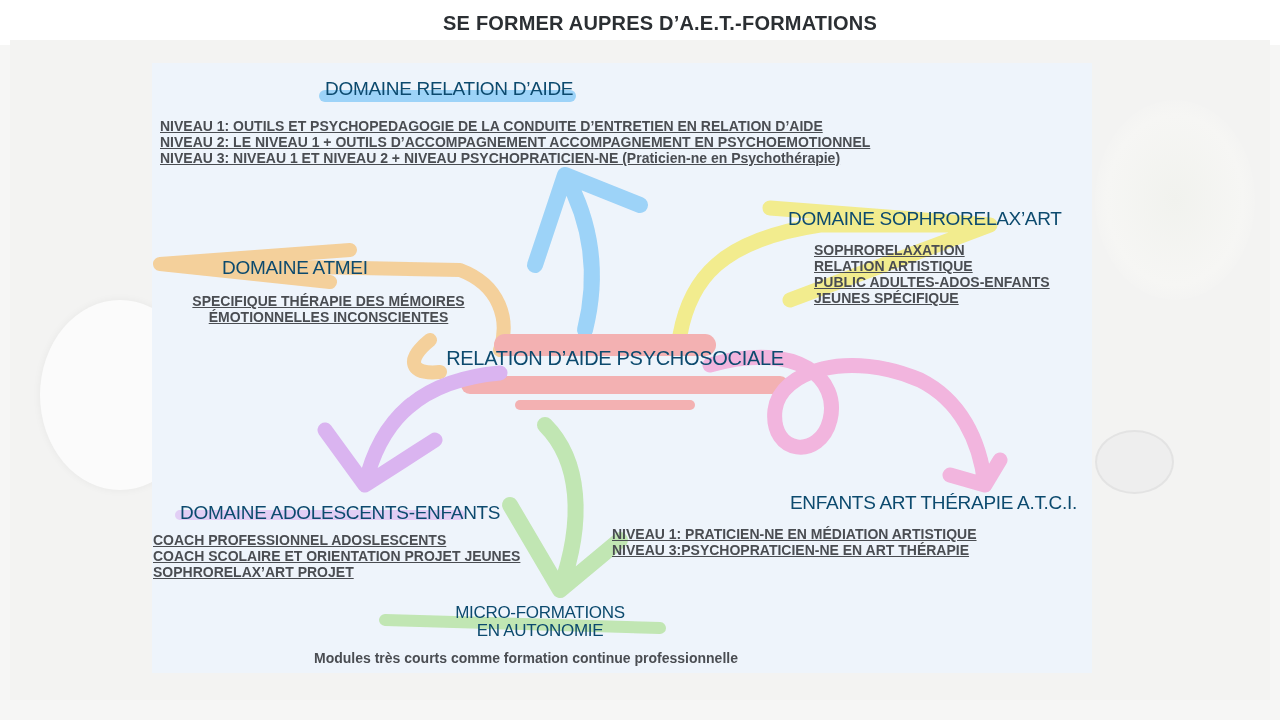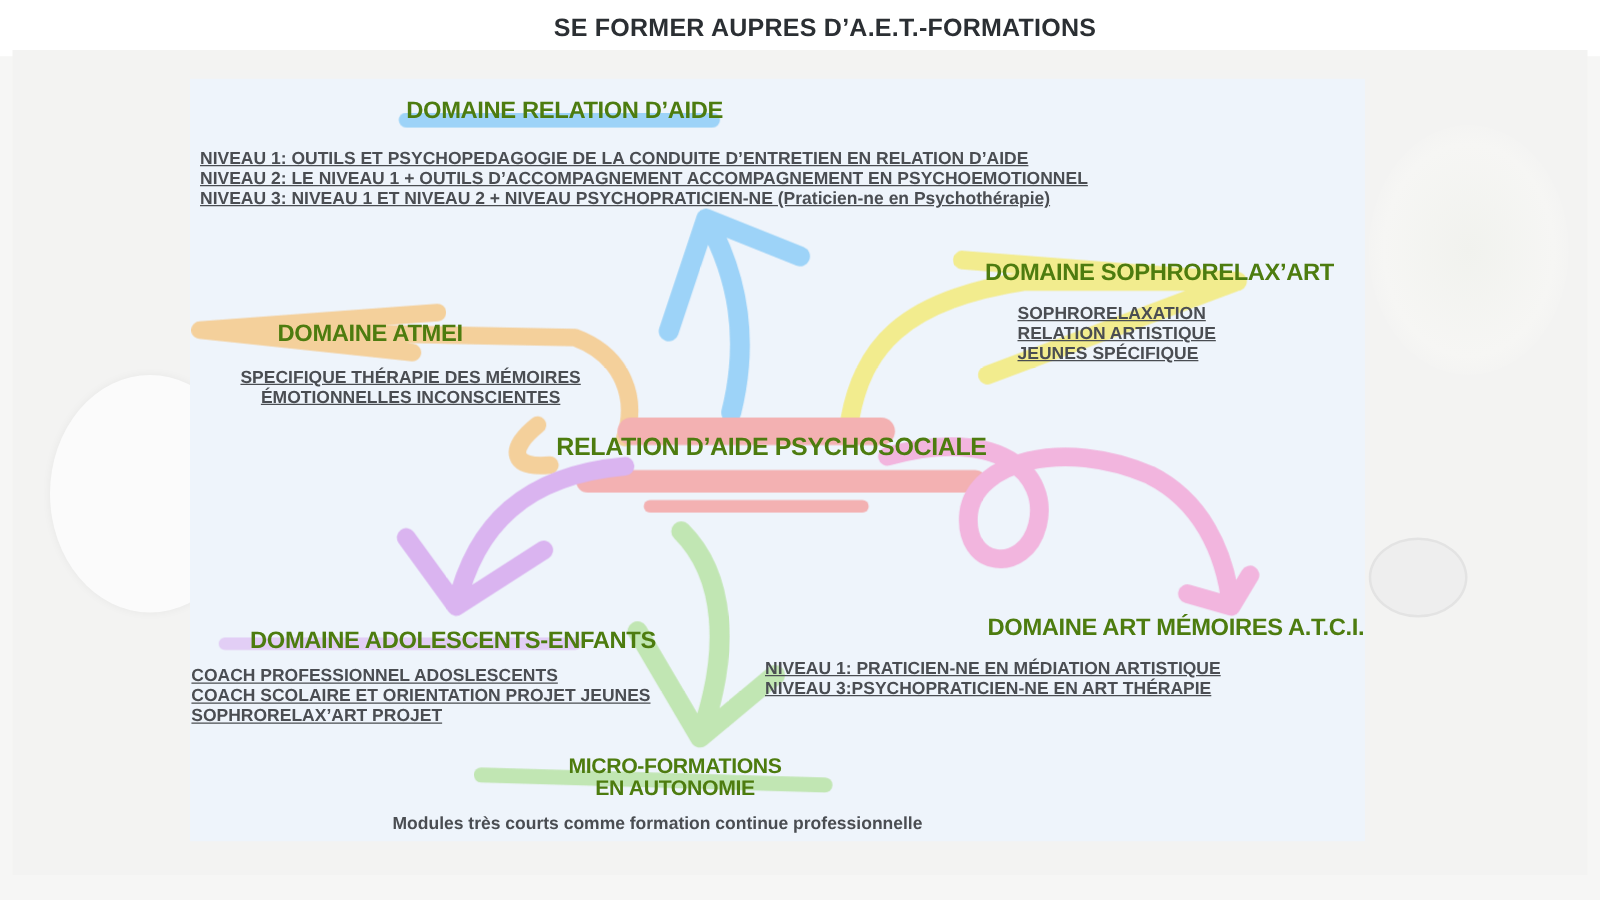--- a/index.html
+++ b/index.html
@@ -16,21 +16,21 @@
   .title {
     position:absolute; left:0; top:12px; width:1320px; text-align:center;
     font-weight:bold; font-size:20px; color:#2b2f33; letter-spacing:0.2px;
   }
   .panel {
     position:absolute; left:152px; top:63px; width:940px; height:610px;
     background:#eef4fb;
   }
   svg.arrows { position:absolute; left:0; top:0; width:1280px; height:720px; }
   .h {
-    position:absolute; font-weight:bold; color:#4d7c0f; font-size:19px;
+    position:absolute; font-weight:normal; color:#0c4a6e; font-size:19px;
     white-space:nowrap; letter-spacing:-0.3px;
   }
   .t {
     position:absolute; font-weight:bold; color:#4a4d52; font-size:14px;
     line-height:16px; white-space:nowrap;
   }
   .t div { white-space:nowrap;text-decoration:underline; }
   .center { text-align:center; }
 </style>
 </head>
@@ -75,41 +75,42 @@
 <div class="t" style="left:160px; top:118px;">
   <div>NIVEAU 1: OUTILS ET PSYCHOPEDAGOGIE DE LA CONDUITE D’ENTRETIEN EN RELATION D’AIDE</div>
   <div>NIVEAU 2: LE NIVEAU 1 + OUTILS D’ACCOMPAGNEMENT ACCOMPAGNEMENT EN PSYCHOEMOTIONNEL</div>
   <div>NIVEAU 3: NIVEAU 1 ET NIVEAU 2 + NIVEAU PSYCHOPRATICIEN-NE (Praticien-ne en Psychothérapie)</div>
 </div>
 
 <div class="h" style="left:788px; top:208px;">DOMAINE SOPHRORELAX’ART</div>
 <div class="t" style="left:814px; top:242px;">
   <div>SOPHRORELAXATION</div>
   <div>RELATION ARTISTIQUE</div>
+  <div>PUBLIC ADULTES-ADOS-ENFANTS</div>
   <div>JEUNES SPÉCIFIQUE</div>
 </div>
 
 <div class="h" style="left:222px; top:257px;">DOMAINE ATMEI</div>
 <div class="t center" style="left:186px; top:293px; width:285px;">
   <div>SPECIFIQUE THÉRAPIE DES MÉMOIRES</div>
   <div>ÉMOTIONNELLES  INCONSCIENTES</div>
 </div>
 
 <div class="h center" style="left:445px; top:343px; width:340px; font-size:20px; line-height:30px;">
   <div>RELATION D’AIDE PSYCHOSOCIALE</div>
 </div>
 
-<div class="h" style="left:180px; top:502px;margin-left:20px;">DOMAINE ADOLESCENTS-ENFANTS</div>
+<div class="h" style="left:180px; top:502px;">DOMAINE ADOLESCENTS-ENFANTS</div>
 <div class="t" style="left:153px; top:532px;">
   <div>COACH PROFESSIONNEL ADOSLESCENTS</div>
   <div>COACH SCOLAIRE ET ORIENTATION PROJET JEUNES</div>
   <div>SOPHRORELAX’ART PROJET</div>
 </div>
 
-<div class="h" style="left:790px; top:492px;">DOMAINE ART MÉMOIRES A.T.C.I.</div>
+<div class="h" style="left:790px; top:492px;">ENFANTS ART THÉRAPIE A.T.C.I.</div>
 <div class="t" style="left:590px; top:526px;margin-left:22px;">
   <div>NIVEAU 1: PRATICIEN-NE EN MÉDIATION ARTISTIQUE</div>
   <div>NIVEAU 3:PSYCHOPRATICIEN-NE EN ART THÉRAPIE</div>
 </div>
 
 <div class="h center" style="left:420px; top:604px; width:240px; font-size:17px; line-height:18px;">
   <div>MICRO-FORMATIONS</div>
   <div>EN AUTONOMIE</div>
 </div>
 <div class="t" style="left:314px; top:650px;">Modules très courts comme formation continue professionnelle</div>

